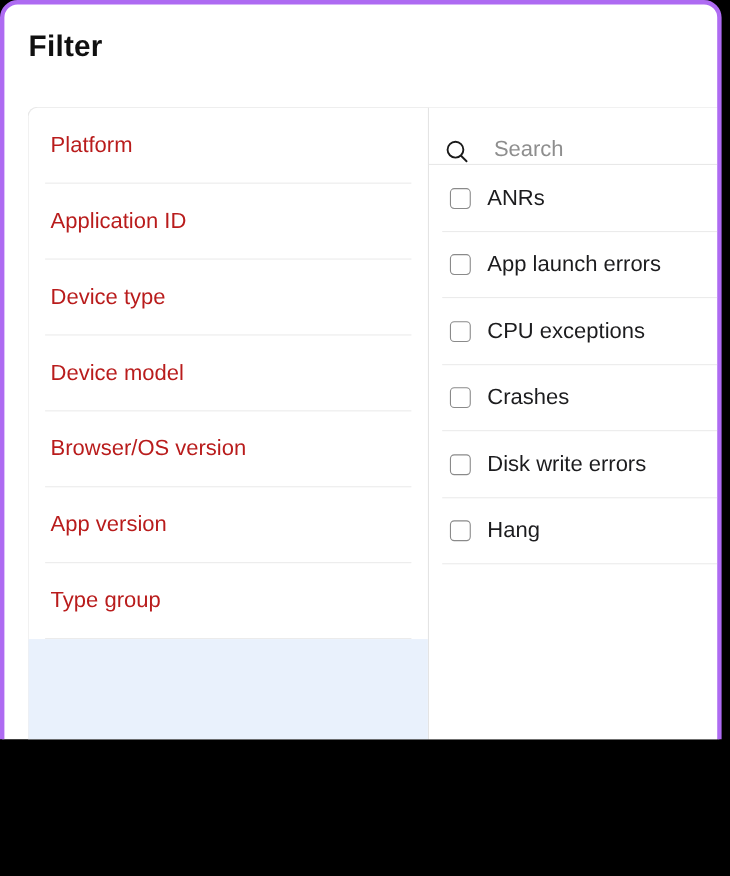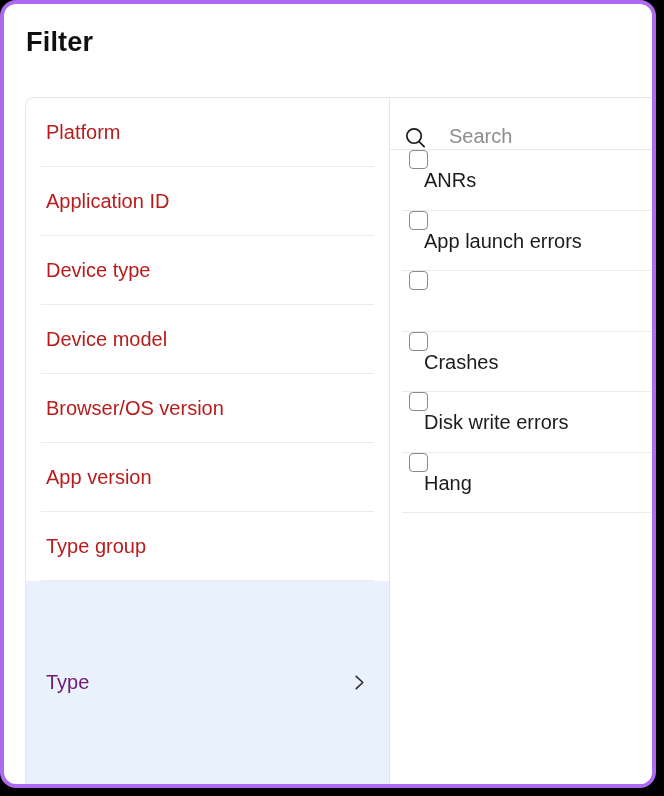--- a/index.html
+++ b/index.html
@@ -4,21 +4,21 @@
 <style>
   html, body {
     margin: 0;
     padding: 0;
     background: #000000;
     font-family: "Liberation Sans", "DejaVu Sans", sans-serif;
   }
   .stage {
     position: relative;
     width: 664px;
-    height: 796px;
+    height: 672px;
     overflow: hidden;
   }
   .card {
     position: absolute;
     left: 0; top: 0;
     width: 656px;   
     height: 788px;  
     background: #ffffff;
     border: 4px solid #AE6BF2;
     border-radius: 16px;
@@ -120,25 +120,25 @@
     background: transparent;
   }
   .search-input::placeholder {
     color: #8E8E8E;
     opacity: 1;
   }
   .opt-row {
     height: 60.5px;
     min-height: 60.5px;
     display: flex;
+    align-items: center;
     padding-left: 19px;
     position: relative;
     cursor: pointer;
     box-sizing: border-box;
-    flex-direction: column;
   }
   .opt-row::after {
     content: "";
     position: absolute;
     left: 12px;
     right: 0;
     bottom: 0;
     height: 1px;
     background: #EBEBEB;
   }
@@ -209,20 +209,21 @@
         <div class="opt-row">
           <span class="checkbox"></span>
           <span class="opt-label">ANRs</span>
         </div>
         <div class="opt-row">
           <span class="checkbox"></span>
           <span class="opt-label">App launch errors</span>
         </div>
         <div class="opt-row">
           <span class="checkbox"></span>
+          <span class="opt-label">CPU exceptions</span>
         </div>
         <div class="opt-row">
           <span class="checkbox"></span>
           <span class="opt-label">Crashes</span>
         </div>
         <div class="opt-row">
           <span class="checkbox"></span>
           <span class="opt-label">Disk write errors</span>
         </div>
         <div class="opt-row">

